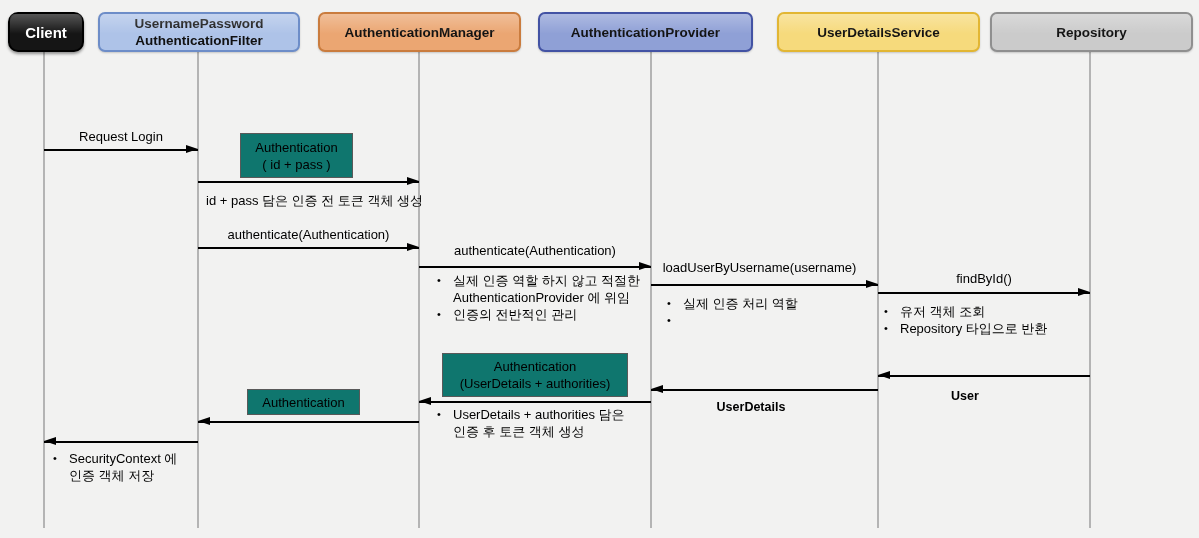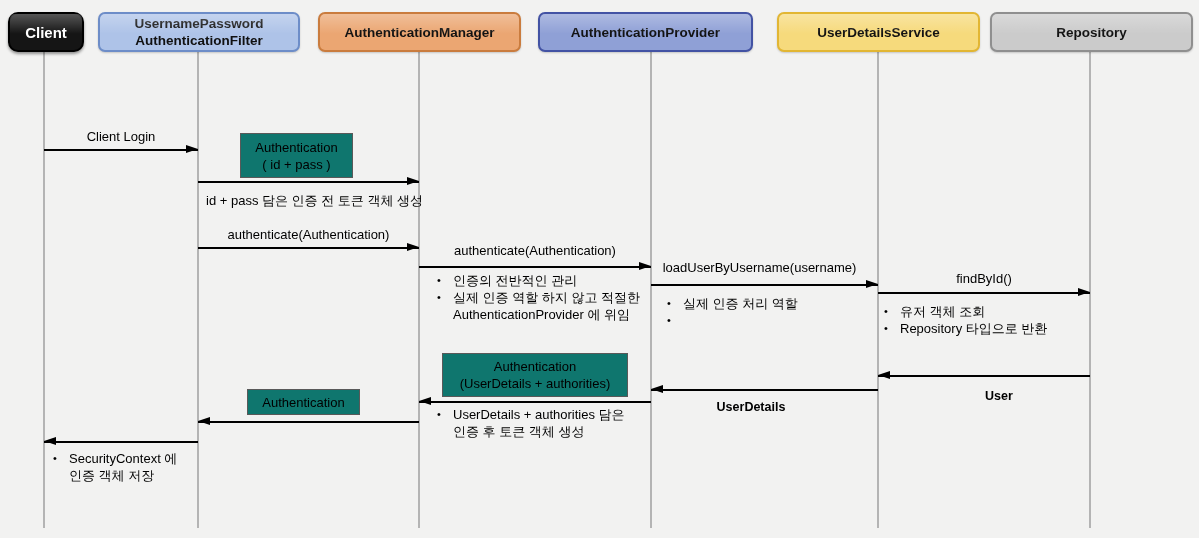--- a/index.html
+++ b/index.html
@@ -76,21 +76,21 @@
   </div>
 
   <div class="participant" style="left: 777px; width: 203px; background-color: rgb(246, 218, 124); border-color: rgb(226, 182, 51);">
     <span>UserDetailsService</span>
   </div>
 
   <div class="participant" style="left: 990px; width: 203px; background-color: rgb(203, 203, 203); border-color: rgb(143, 143, 143);">
     <span>Repository</span>
   </div>
 
-  <div class="lbl" style="left:44px;top:129px;width:154px">Client Login</div>
+  <div class="lbl" style="left:44px;top:129px;width:154px">Request Login</div>
   <div class="msg right" style="left:44px;top:150px;width:154px">
     <i class="ln"></i>
     <i class="hd"></i>
   </div>
 
   <div class="note" style="left:240px;top:133px;width:113px;height:45px">
     <span>Authentication</span>
     <span>( id + pass )</span>
   </div>
   <div class="msg right" style="left:198px;top:182px;width:221px">
@@ -106,27 +106,27 @@
   </div>
 
   <div class="lbl" style="left:419px;top:243px;width:232px">authenticate(Authentication)</div>
   <div class="msg right" style="left:419px;top:267px;width:232px">
     <i class="ln"></i>
     <i class="hd"></i>
   </div>
   <div class="bullets" style="left:434px;top:272px;width:218px">
     <div class="bullet">
       <span class="bm"></span>
-      <span class="bt">인증의 전반적인 관리</span>
-    </div>
-    <div class="bullet">
-      <span class="bm"></span>
       <span class="bt">실제 인증 역할 하지 않고 적절한
 AuthenticationProvider 에 위임</span>
     </div>
+    <div class="bullet">
+      <span class="bm"></span>
+      <span class="bt">인증의 전반적인 관리</span>
+    </div>
   </div>
 
   <div class="lbl" style="left:651px;top:260px;width:217px">loadUserByUsername(username)</div>
   <div class="msg right" style="left:651px;top:285px;width:227px">
     <i class="ln"></i>
     <i class="hd"></i>
   </div>
   <div class="bullets" style="left:664px;top:295px;width:218px">
     <div class="bullet">
       <span class="bm"></span>
@@ -150,21 +150,21 @@
     <div class="bullet">
       <span class="bm"></span>
       <span class="bt">Repository 타입으로 반환</span>
     </div>
   </div>
 
   <div class="msg left" style="left:878px;top:376px;width:212px">
     <i class="ln"></i>
     <i class="hd"></i>
   </div>
-  <div class="lbl b" style="left:912px;top:389px;width:174px">User</div>
+  <div class="lbl b" style="left:878px;top:389px;width:174px">User</div>
 
   <div class="msg left" style="left:651px;top:390px;width:227px">
     <i class="ln"></i>
     <i class="hd"></i>
   </div>
   <div class="lbl b" style="left:651px;top:400px;width:200px">UserDetails</div>
 
   <div class="note" style="left:442px;top:353px;width:186px;height:44px">
     <span>Authentication</span>
     <span>(UserDetails + authorities)</span>

